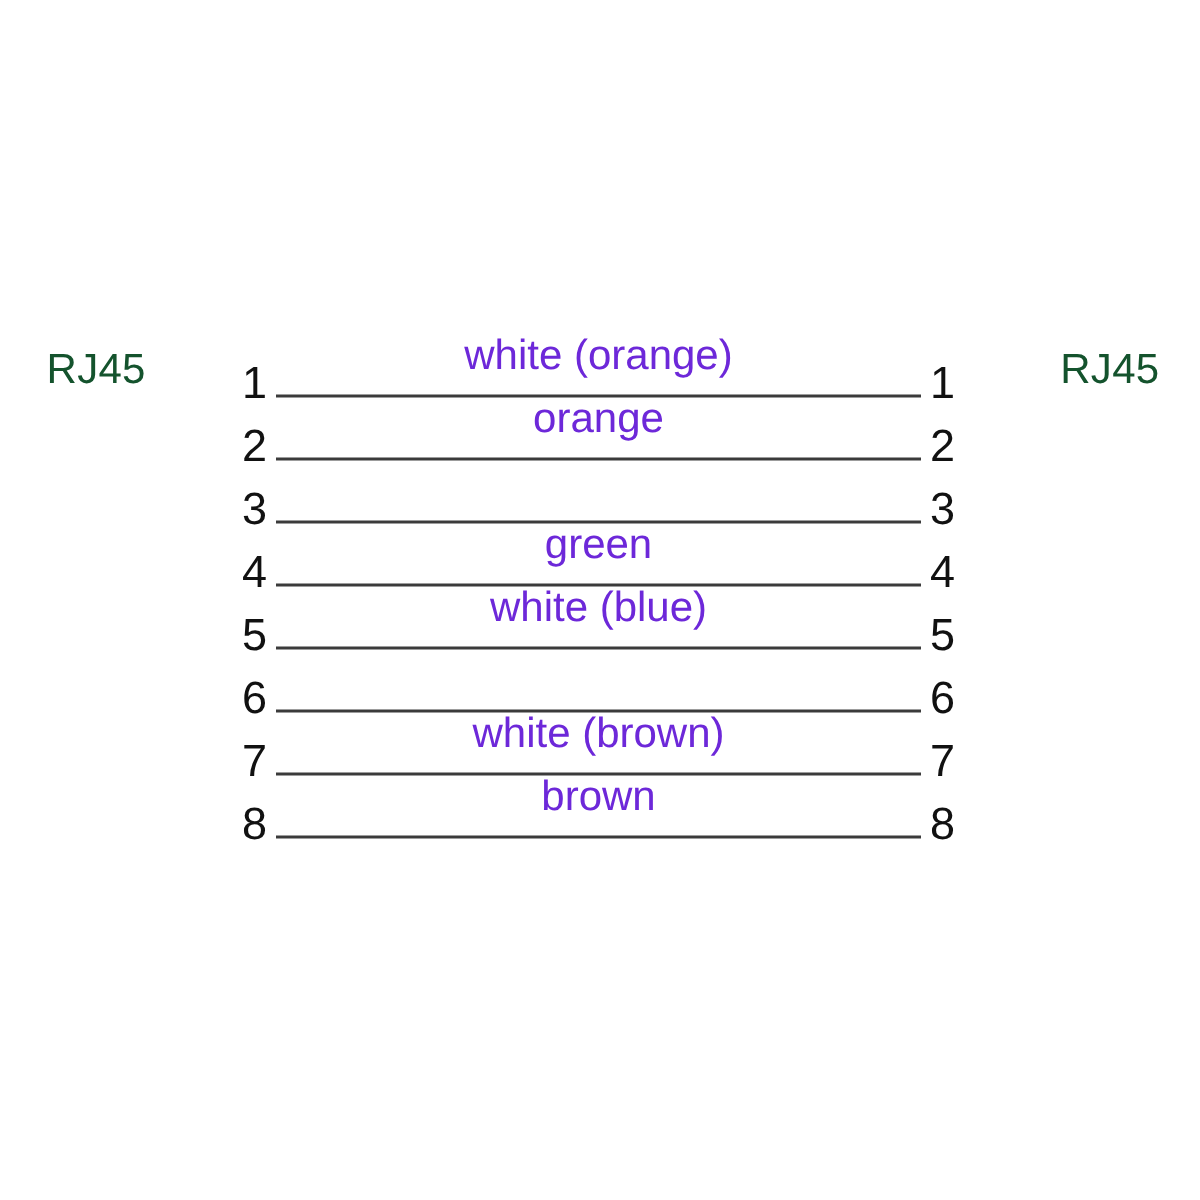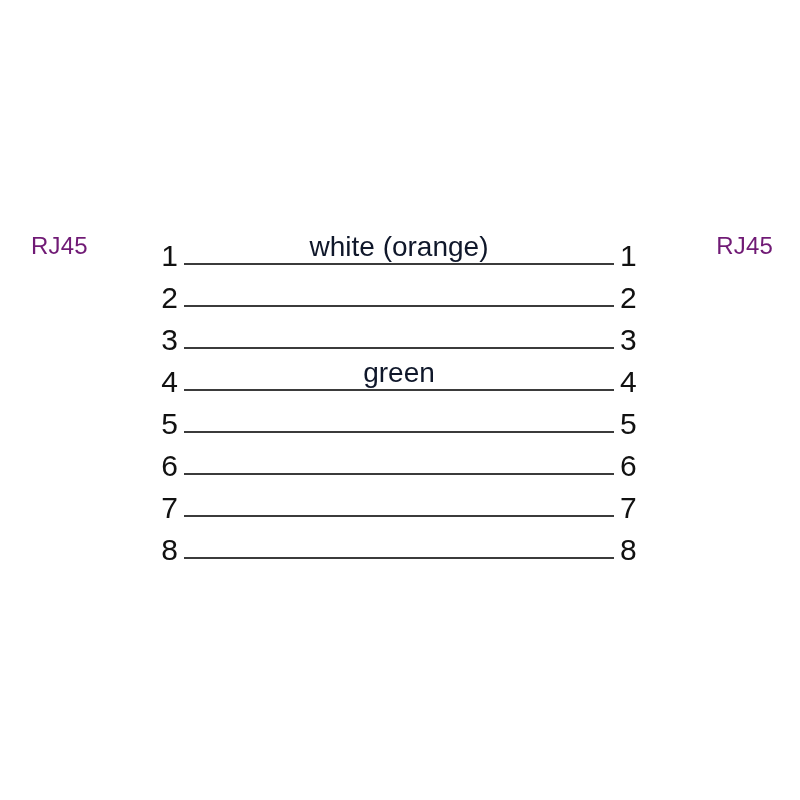--- a/index.html
+++ b/index.html
@@ -19,24 +19,24 @@
     position: relative;
     width: 800px;
     height: 800px;
     background: #ffffff;
   }
 
   
   .connector-label {
     position: absolute;
     top: 231px;
-    font-size: 24px;
+    font-size: 28px;
     line-height: 30px;
     letter-spacing: 0.2px;
-    color: #701a75;
+    color: #14532d;
     white-space: nowrap;
     user-select: none;
   }
   .connector-label.left  { left: 31px;  text-align: left; }
   .connector-label.right { right: 27px; text-align: right; }
 
   
   .pin-rows {
     position: absolute;
     left: 0;
@@ -50,25 +50,25 @@
     left: 0;
     width: 800px;
     height: 42px;
   }
 
   
   .wire-label {
     position: absolute;
     left: 184px;
     width: 430px;
-    bottom: 3px;
+    bottom: 13px;
     text-align: center;
     font-size: 28px;
     line-height: 30px;
-    color: #0f172a;
+    color: #6d28d9;
     white-space: nowrap;
     user-select: none;
   }
 
   
   .wire-line {
     position: absolute;
     left: 184px;
     width: 430px;
     bottom: 0;
@@ -100,56 +100,60 @@
   <div class="pin-rows">
 
     <div class="pin-row" style="top:223px">
       <span class="wire-label">white (orange)</span>
       <span class="pin-number left">1</span>
       <span class="wire-line"></span>
       <span class="pin-number right">1</span>
     </div>
 
     <div class="pin-row" style="top:265px">
+      <span class="wire-label">orange</span>
       <span class="pin-number left">2</span>
       <span class="wire-line"></span>
       <span class="pin-number right">2</span>
     </div>
 
     <div class="pin-row" style="top:307px">
       <span class="pin-number left">3</span>
       <span class="wire-line"></span>
       <span class="pin-number right">3</span>
     </div>
 
     <div class="pin-row" style="top:349px">
       <span class="wire-label">green</span>
       <span class="pin-number left">4</span>
       <span class="wire-line"></span>
       <span class="pin-number right">4</span>
     </div>
 
     <div class="pin-row" style="top:391px">
+      <span class="wire-label">white (blue)</span>
       <span class="pin-number left">5</span>
       <span class="wire-line"></span>
       <span class="pin-number right">5</span>
     </div>
 
     <div class="pin-row" style="top:433px">
       <span class="pin-number left">6</span>
       <span class="wire-line"></span>
       <span class="pin-number right">6</span>
     </div>
 
     <div class="pin-row" style="top:475px">
+      <span class="wire-label">white (brown)</span>
       <span class="pin-number left">7</span>
       <span class="wire-line"></span>
       <span class="pin-number right">7</span>
     </div>
 
     <div class="pin-row" style="top:517px">
+      <span class="wire-label">brown</span>
       <span class="pin-number left">8</span>
       <span class="wire-line"></span>
       <span class="pin-number right">8</span>
     </div>
 
   </div>
 </div>
 
 </body></html>

